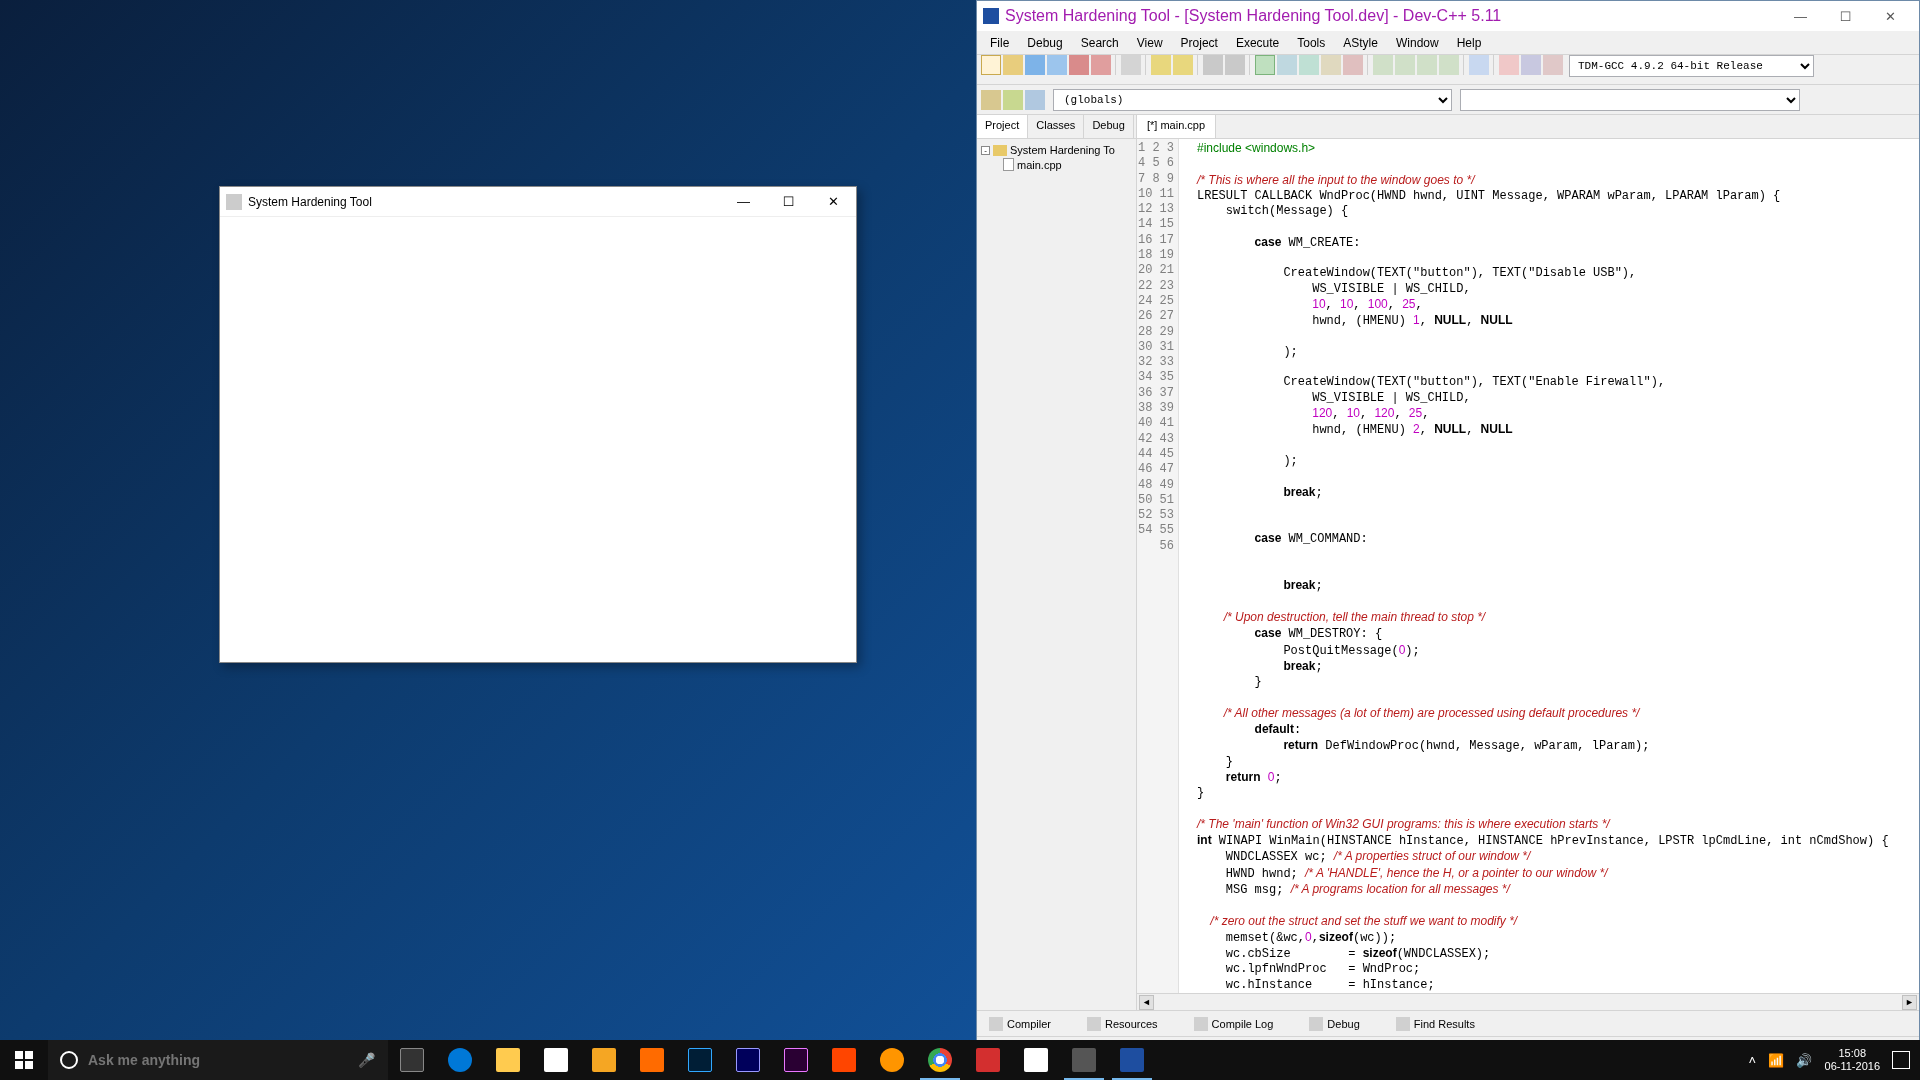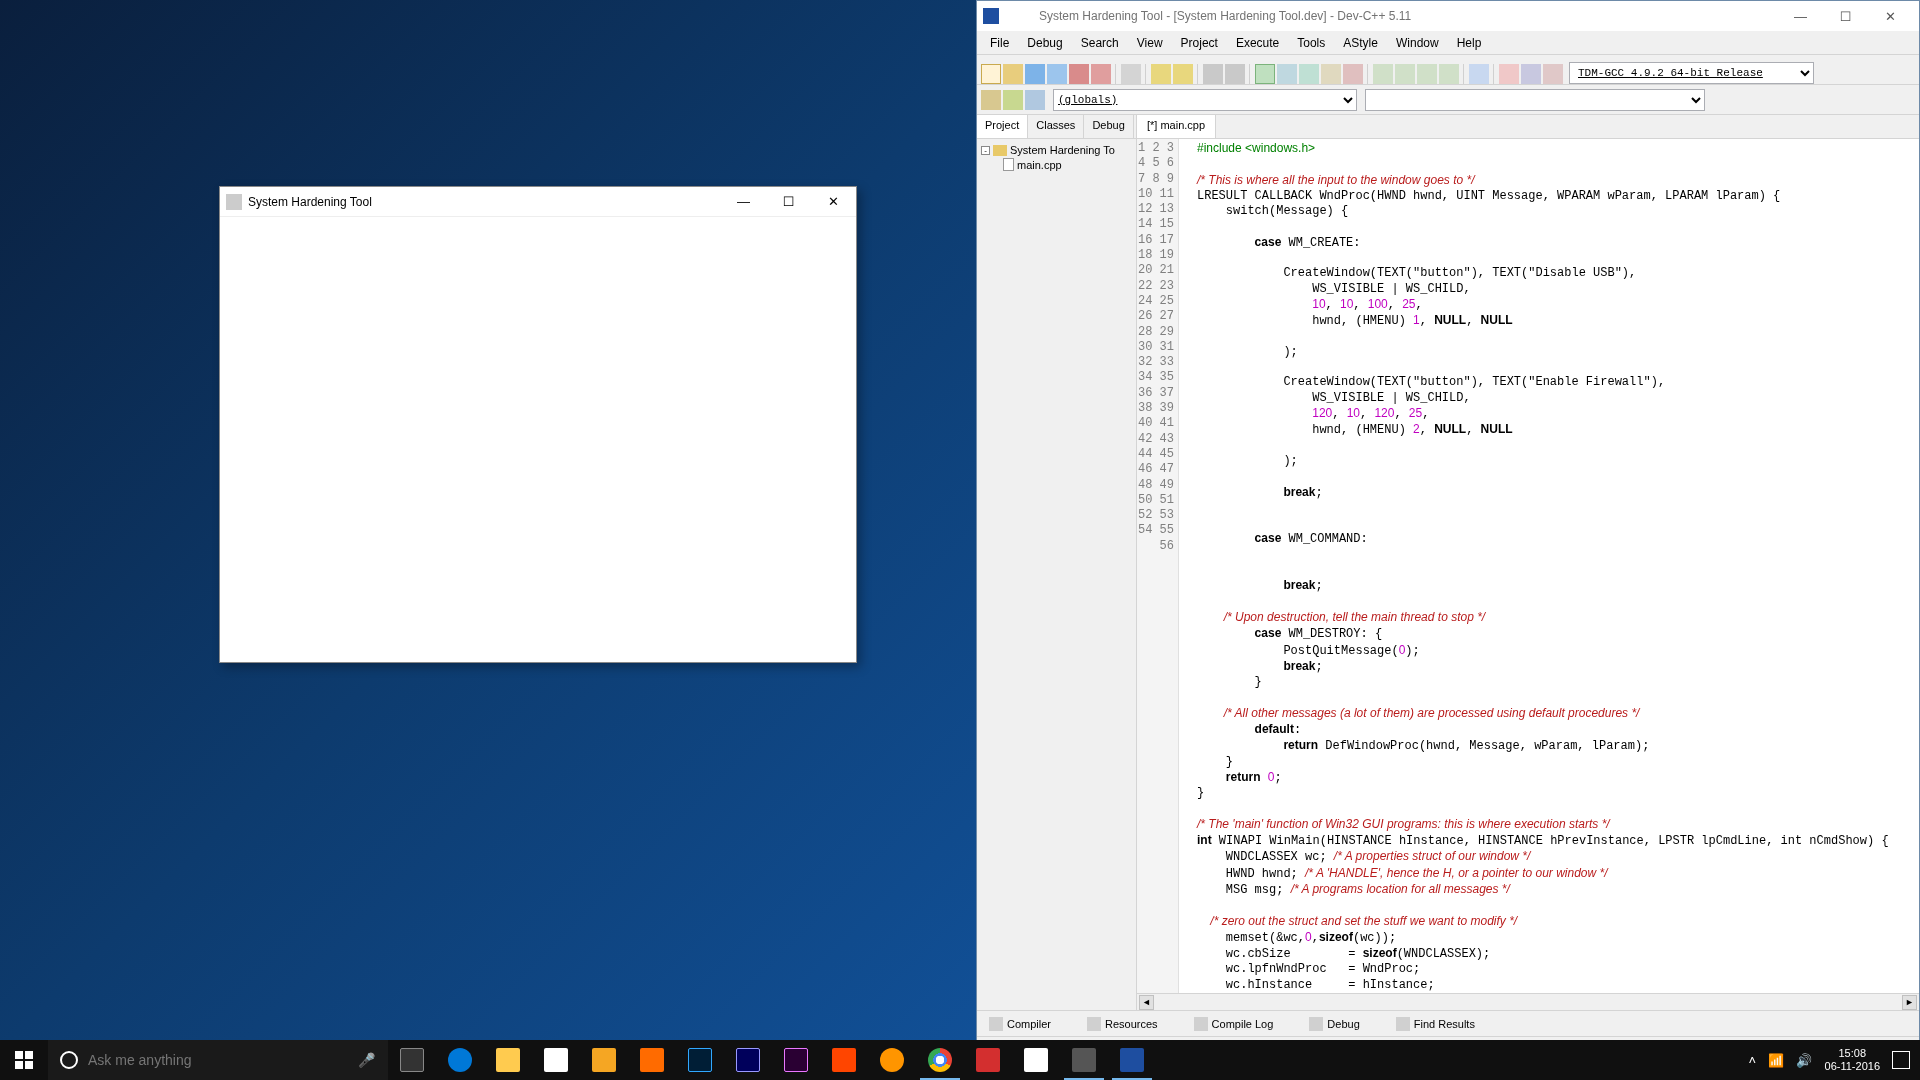--- a/index.html
+++ b/index.html
@@ -13,42 +13,42 @@
 .app-title { font-size:12px; color:#000; flex:1; }
 .win-btns { display:flex; }
 .win-btn { width:45px; height:29px; display:flex; align-items:center; justify-content:center; font-size:13px; color:#000; cursor:pointer; }
 .app-body { padding:10px; }
 .app-body button { font-size:12px; padding:3px 10px; margin-right:3px; background:#e1e1e1; border:1px solid #adadad; cursor:pointer; }
 
 
 .ide { position:absolute; left:976px; top:0; width:944px; height:1059px; background:#f0f0f0; border:1px solid #6d8aa8; display:flex; flex-direction:column; }
 .ide-titlebar { height:30px; background:#fff; display:flex; align-items:center; padding:0 6px; }
 .ide-icon { width:16px; height:16px; background:#1e4ea0; margin-right:6px; }
-.ide-title { font-size:12px; color:#737373; flex:1;margin-left:34px; }
+.ide-title { font-size:16px; color:#a21caf; flex:1; }
 .ide-wbtns { display:flex; }
 .ide-wbtn { width:45px; height:28px; display:flex; align-items:center; justify-content:center; font-size:13px; color:#555; cursor:pointer; }
 
 .ide-menubar { height:24px; background:#f0f0f0; display:flex; align-items:center; padding-left:4px; border-bottom:1px solid #d4d4d4; }
 .ide-menubar span { font-size:12px; color:#000; padding:3px 9px; cursor:pointer; }
 
-.ide-toolbar { height:30px; background:#f0f0f0; display:flex; align-items:flex-end; padding-left:4px; gap:2px; border-bottom:1px solid #d4d4d4;text-decoration:underline; }
+.ide-toolbar { height:30px; background:#f0f0f0; display:flex; align-items:flex-start; padding-left:4px; gap:2px; border-bottom:1px solid #d4d4d4; }
 .tb-ic { width:20px; height:20px; display:inline-block; border:1px solid transparent; cursor:pointer; }
 .tb-sep { width:2px; height:20px; border-left:1px solid #d0d0d0; margin:0 2px; }
 .tb-new{background:#fff3d6;border:1px solid #c9a94e;} .tb-open{background:#e8cd7d;} .tb-save{background:#7db3e8;}
 .tb-saveall{background:#9cc5ed;} .tb-close{background:#d98b8b;} .tb-closeall{background:#e09e9e;}
 .tb-print{background:#d4d4d4;} .tb-undo{background:#e8d77d;} .tb-redo{background:#e8d77d;}
 .tb-find{background:#c9c9c9;} .tb-repl{background:#c9c9c9;}
 .tb-comp{background:#bfe0bf;border:1px solid #7bb37b;} .tb-run{background:#bfd8e0;}
 .tb-comprun{background:#bfe0d4;} .tb-rebuild{background:#e0d9bf;} .tb-debug{background:#e0bfbf;}
 .tb-g1{background:#d0e0c8;} .tb-g2{background:#d0e0c8;} .tb-g3{background:#d0e0c8;} .tb-g4{background:#d0e0c8;}
 .tb-chk{background:#c8d8f0;} .tb-x{background:#f0c8c8;} .tb-prof{background:#c8c8e0;} .tb-end{background:#e0c8c8;}
 .compiler-sel { margin-left:4px; width:245px; height:22px; font-size:11px; font-family:'Courier New',monospace; border:1px solid #abadb3; background:#fff; padding-left:4px; }
 
 .ide-toolbar2 { height:30px; background:#f0f0f0; display:flex; align-items:center; padding-left:4px; gap:2px; border-bottom:1px solid #d4d4d4; }
-.globals-sel { width:304px; height:22px; font-size:11px; font-family:'Courier New',monospace; border:1px solid #abadb3; background:#fff; padding-left:0; margin-left:6px;text-decoration:underline; }
+.globals-sel { width:399px; height:22px; font-size:11px; font-family:'Courier New',monospace; border:1px solid #abadb3; background:#fff; padding-left:6px; margin-left:6px; }
 .func-sel { width:340px; height:22px; border:1px solid #abadb3; background:#fff; margin-left:6px; }
 
 .ide-body { flex:1; display:flex; min-height:0; }
 
 .ide-left { width:160px; background:#f0f0f0; border-right:1px solid #d4d4d4; display:flex; flex-direction:column; }
 .left-tabs { height:24px; display:flex; border-bottom:1px solid #d4d4d4; }
 .left-tab { font-size:11px; padding:4px 8px; background:#f0f0f0; border-right:1px solid #d4d4d4; cursor:pointer; }
 .left-tab.active { background:#fff; }
 .tree { padding:4px; font-size:11px; }
 .tree-row { display:flex; align-items:center; gap:3px; padding:1px 0; cursor:pointer; white-space:nowrap; overflow:hidden; }
@@ -78,21 +78,21 @@
 .ide-status .cell { border-right:1px solid #d0d0d0; padding-right:20px; }
 .ide-status .rmsg { margin-left:auto; }
 
 
 .taskbar { position:absolute; left:0; bottom:0; width:100%; height:40px; background:#101010; display:flex; align-items:center; }
 .tb-start { width:48px; height:40px; display:flex; align-items:center; justify-content:center; cursor:pointer; }
 .win-logo { width:18px; height:18px; display:grid; grid-template-columns:1fr 1fr; grid-template-rows:1fr 1fr; gap:2px; }
 .win-logo span { background:#fff; }
 .tb-search { width:340px; height:40px; background:#1a1a1a; display:flex; align-items:center; padding:0 12px; gap:10px; }
 .cortana { width:18px; height:18px; border:2px solid #fff; border-radius:50%; }
-.tb-search input { flex:1; background:transparent; border:none; color:#ccc; font-size:14px; outline:none; }
+.tb-search input { flex:1; background:transparent; border:none; color:#ccc; font-size:14px; outline:none;font-weight:bold; }
 .tb-mic { color:#888; font-size:14px; }
 .tb-apps { display:flex; height:40px; }
 .tb-app { width:48px; height:40px; display:flex; align-items:center; justify-content:center; cursor:pointer; position:relative; }
 .tb-app.active::after { content:""; position:absolute; bottom:0; left:4px; right:4px; height:2px; background:#76b9ed; }
 .app-ic { width:24px; height:24px; border-radius:2px; }
 .tray { margin-left:auto; display:flex; align-items:center; gap:12px; padding-right:10px; color:#fff; font-size:11px; }
 .tray .ic { font-size:13px; cursor:pointer; }
 .clock { text-align:center; line-height:13px; }
 .notif { width:18px; height:18px; border:1px solid #fff; cursor:pointer; }
 </style>

